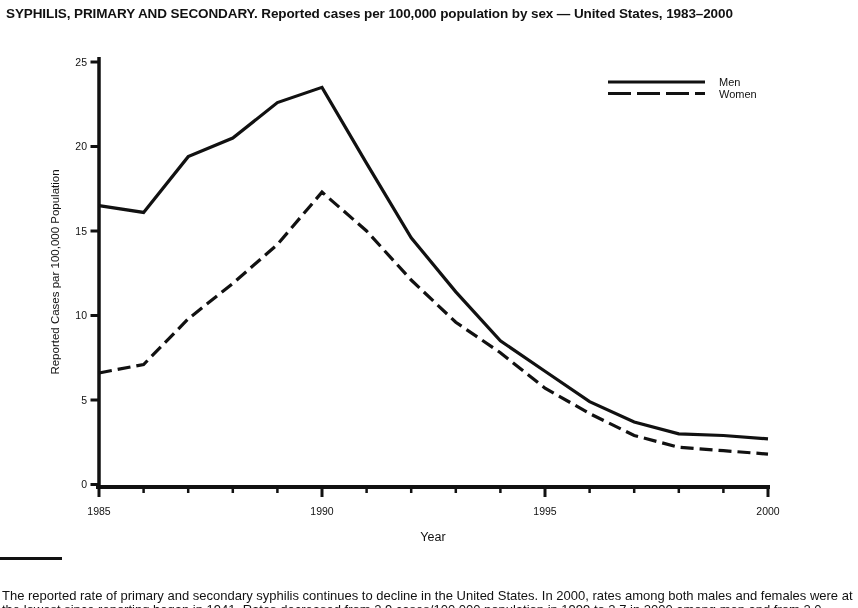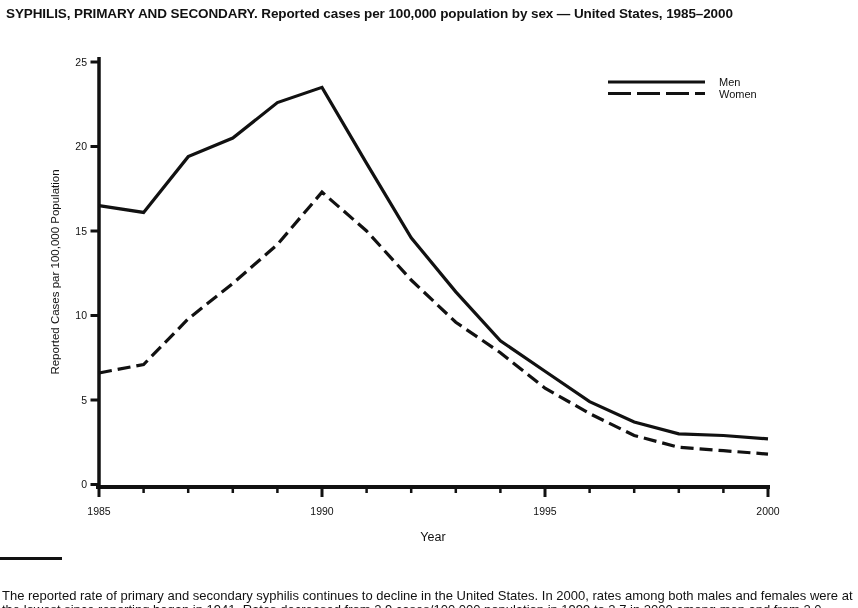--- a/index.html
+++ b/index.html
@@ -20,21 +20,21 @@
   .footnote{
     position:absolute;left:2px;top:589px;width:854px;
     font-size:13px;line-height:14px;color:#111;
   }
 </style>
 </head>
 <body>
 
 <div class="page">
 
-  <div class="chart-title">SYPHILIS, PRIMARY AND SECONDARY. Reported cases per 100,000 population by sex — United States, 1985–2000</div>
+  <div class="chart-title">SYPHILIS, PRIMARY AND SECONDARY. Reported cases per 100,000 population by sex — United States, 1983–2000</div>
 
   <svg id="chart-svg" width="858" height="555" viewBox="0 0 858 555">
 
     <g id="plot-group">
         <line x1="99" y1="57" x2="99" y2="489" stroke="#111111" stroke-width="3.5"></line>
         <line x1="96" y1="487" x2="770" y2="487" stroke="#111111" stroke-width="4"></line>
         <line x1="90.5" y1="484.5" x2="99" y2="484.5" stroke="#111111" stroke-width="3"></line>
         <text x="87" y="488" text-anchor="end" class="tick-label">0</text>
         <line x1="90.5" y1="400" x2="99" y2="400" stroke="#111111" stroke-width="3"></line>
         <text x="87" y="403.5" text-anchor="end" class="tick-label">5</text>

